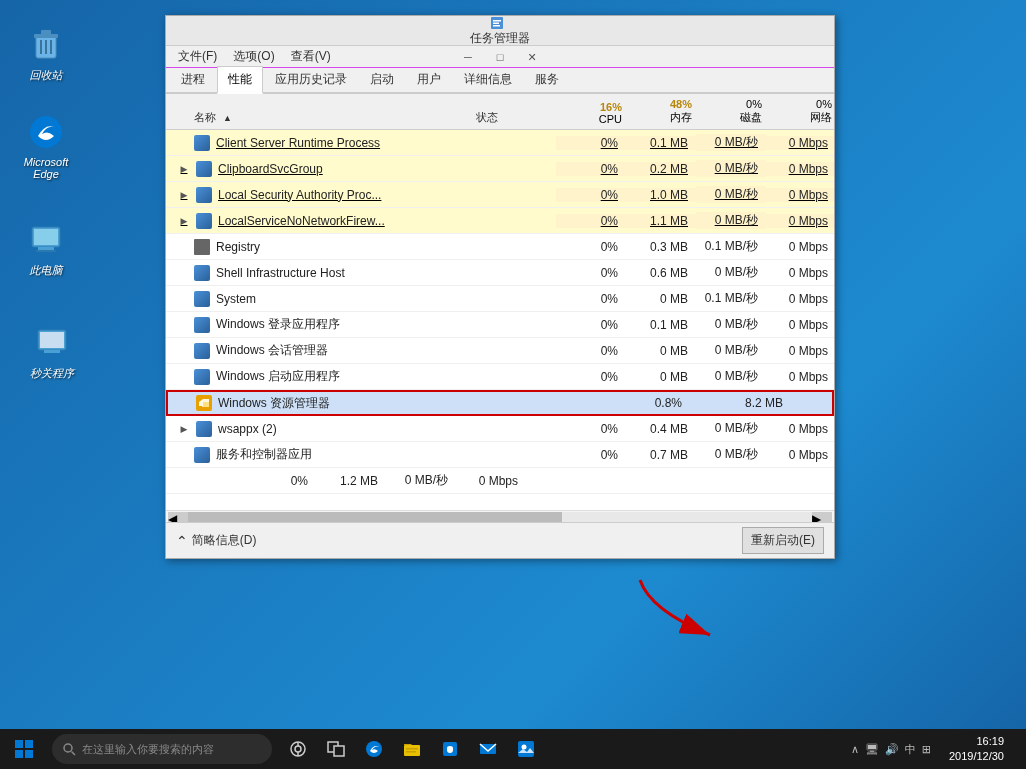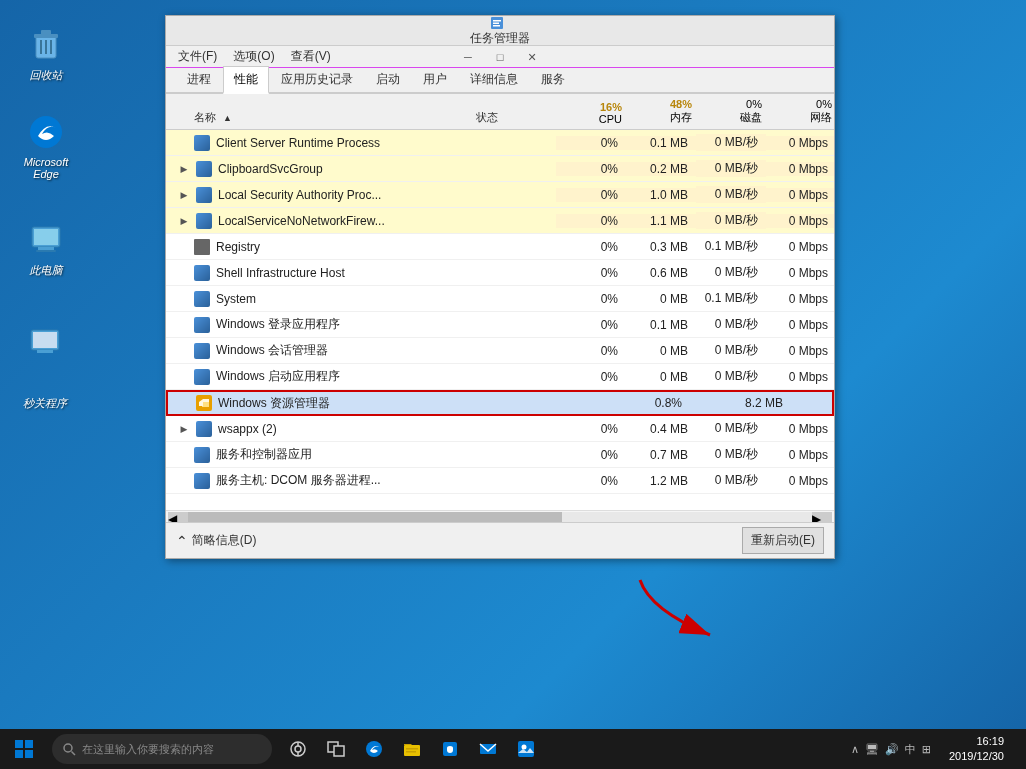--- a/index.html
+++ b/index.html
@@ -178,21 +178,21 @@
       color: #333;
       cursor: pointer;
     }
 
     
     .tm-tabbar {
       height: 26px;
       background: #f0f0f0;
       display: flex;
       align-items: flex-end;
-      padding: 0 10px;
+      padding: 0 4px;
       border-bottom: 2px solid #ccc;
     }
     .tm-tab {
       padding: 4px 10px;
       font-size: 12px;
       color: #333;
       cursor: pointer;
       border: 1px solid transparent;
       border-bottom: none;
       margin-right: 1px;
@@ -266,21 +266,21 @@
       display: flex;
       align-items: center;
       height: 26px;
       border-bottom: 1px solid #f0f0f0;
     }
     .tm-row.selected {
       background: #cde0f7;
       border: 1px solid #c00;
       gap: 31px;
     }
-    .tm-row.highlight { background: #fffbcc; }
+    .tm-row.highlight { background: #fffbcc; text-decoration: underline; }
 
     .tm-cell-name {
       flex: 0 0 310px;
       padding-left: 28px;
       font-size: 12px;
       color: #222;
       display: flex;
       align-items: center;
       gap: 6px;
       overflow: hidden;
@@ -420,21 +420,21 @@
     <svg width="36" height="36" viewBox="0 0 36 36">
       <rect x="4" y="6" width="28" height="20" rx="2" fill="#4a9fd4" stroke="#2a7ab0" stroke-width="1"></rect>
       <rect x="6" y="8" width="24" height="16" fill="#87ceeb"></rect>
       <rect x="10" y="26" width="16" height="3" fill="#4a9fd4"></rect>
       <rect x="8" y="29" width="20" height="2" rx="1" fill="#2a7ab0"></rect>
     </svg>
   </div>
   <span class="icon-label">此电脑</span>
 </div>
 
-<div class="desktop-icon" style="top:318px;left:9px;gap:30px;">
+<div class="desktop-icon" style="top:318px;left:16px;">
   <div class="icon-img">
     <svg width="36" height="36" viewBox="0 0 36 36">
       <rect x="4" y="6" width="28" height="20" rx="2" fill="#4a9fd4" stroke="#2a7ab0" stroke-width="1"></rect>
       <rect x="6" y="8" width="24" height="16" fill="#c8ddf0"></rect>
       <rect x="10" y="26" width="16" height="3" fill="#4a9fd4"></rect>
     </svg>
   </div>
   <span class="icon-label">秒关程序</span>
 </div>
 
@@ -689,26 +689,20 @@
           <span>服务和控制器应用</span>
         </div>
         <div class="tm-cell-status"></div>
         <div class="tm-cell-val">0%</div>
         <div class="tm-cell-val">0.7 MB</div>
         <div class="tm-cell-val">0 MB/秒</div>
         <div class="tm-cell-val">0 Mbps</div>
       </div>
 
       <div class="tm-row">
-        <div class="tm-cell-name">
-          <div class="tm-row-icon">
-              <div class="icon-generic"></div>
-            </div>
-          <span>服务主机: DCOM 服务器进程...</span>
-        </div>
         <div class="tm-cell-status"></div>
         <div class="tm-cell-val">0%</div>
         <div class="tm-cell-val">1.2 MB</div>
         <div class="tm-cell-val">0 MB/秒</div>
         <div class="tm-cell-val">0 Mbps</div>
       </div>
 
     </div>
 
     <div style="height:12px;background:#f5f5f5;border-top:1px solid #ddd;display:flex;align-items:center;">

